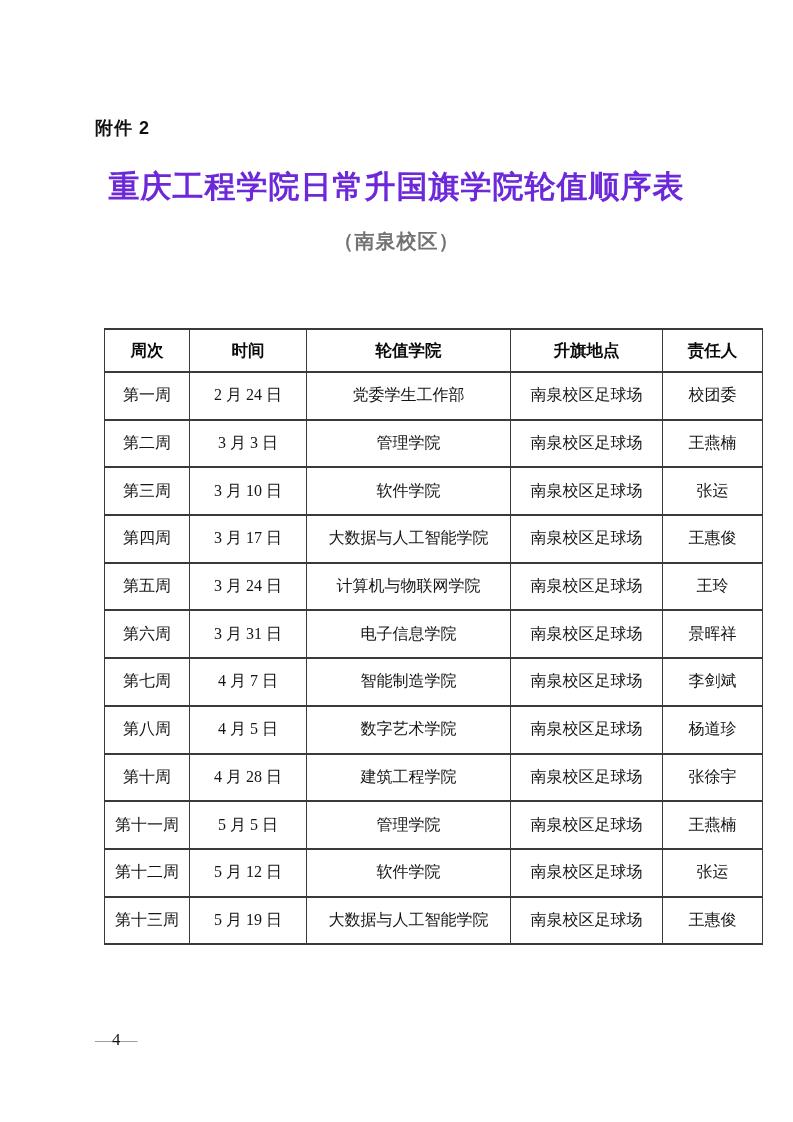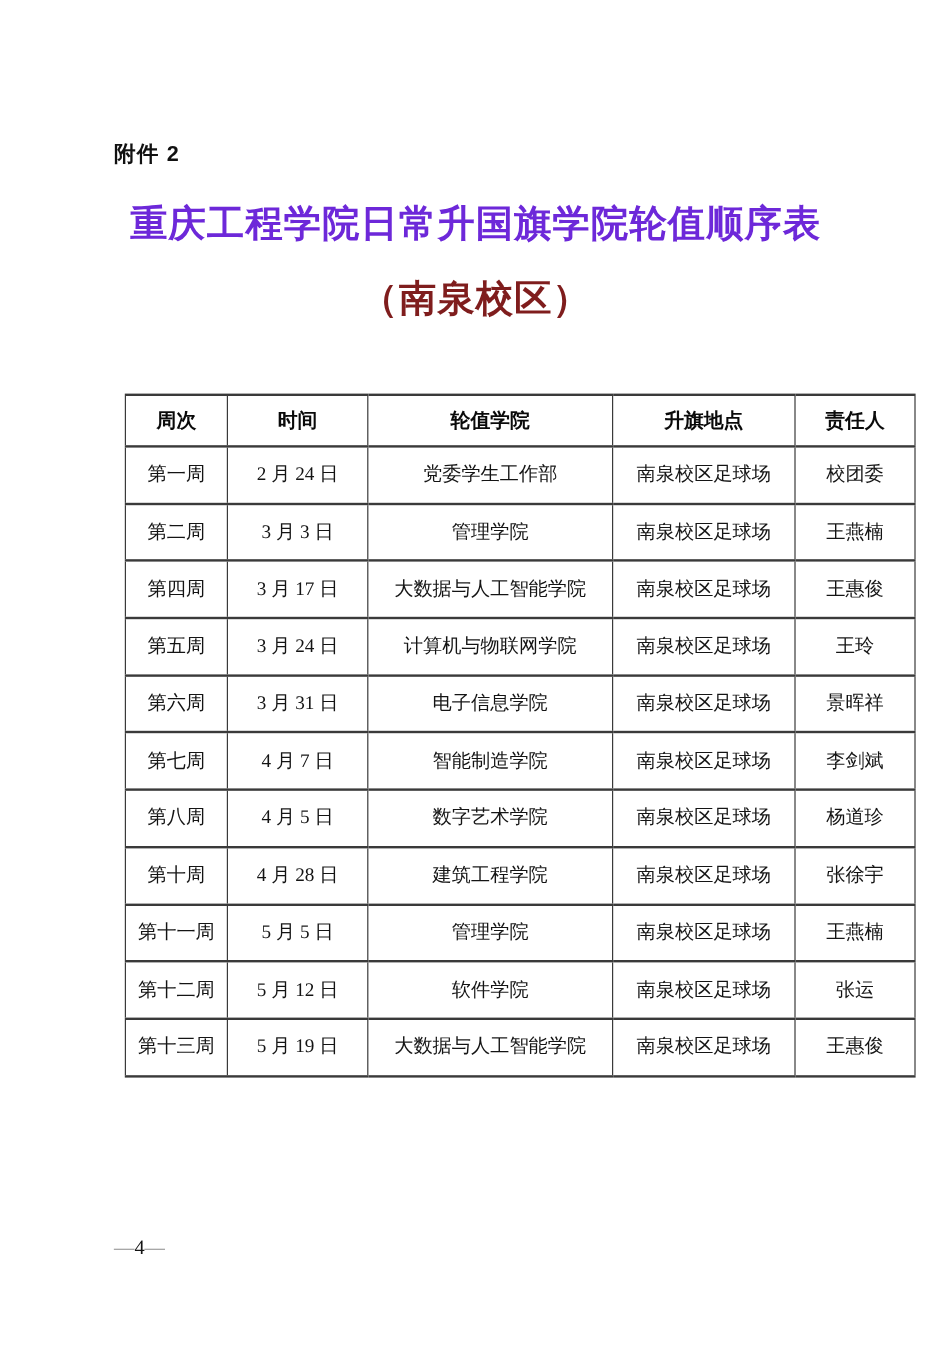--- a/index.html
+++ b/index.html
@@ -37,23 +37,23 @@
     letter-spacing: 1px;
     color: #6d28d9;
   }
   .doc-subtitle {
     position: absolute;
     left: 0;
     top: 228px;
     width: 100%;
     text-align: center;
     font-weight: 700;
-    font-size: 31px;
+    font-size: 20px;
     letter-spacing: 1px;
-    color: #7f1d1d;
+    color: #737373;
   }
   table.duty-table {
     position: absolute;
     left: 104px;
     top: 328px;
     width: 658px;
     border-collapse: collapse;
     table-layout: fixed;
     font-size: 16px;
   }
@@ -126,20 +126,27 @@
           <td>校团委</td>
         </tr>
         <tr>
           <td>第二周</td>
           <td>3 月 3 日</td>
           <td>管理学院</td>
           <td>南泉校区足球场</td>
           <td>王燕楠</td>
         </tr>
         <tr>
+          <td>第三周</td>
+          <td>3 月 10 日</td>
+          <td>软件学院</td>
+          <td>南泉校区足球场</td>
+          <td>张运</td>
+        </tr>
+        <tr>
           <td>第四周</td>
           <td>3 月 17 日</td>
           <td>大数据与人工智能学院</td>
           <td>南泉校区足球场</td>
           <td>王惠俊</td>
         </tr>
         <tr>
           <td>第五周</td>
           <td>3 月 24 日</td>
           <td>计算机与物联网学院</td>

